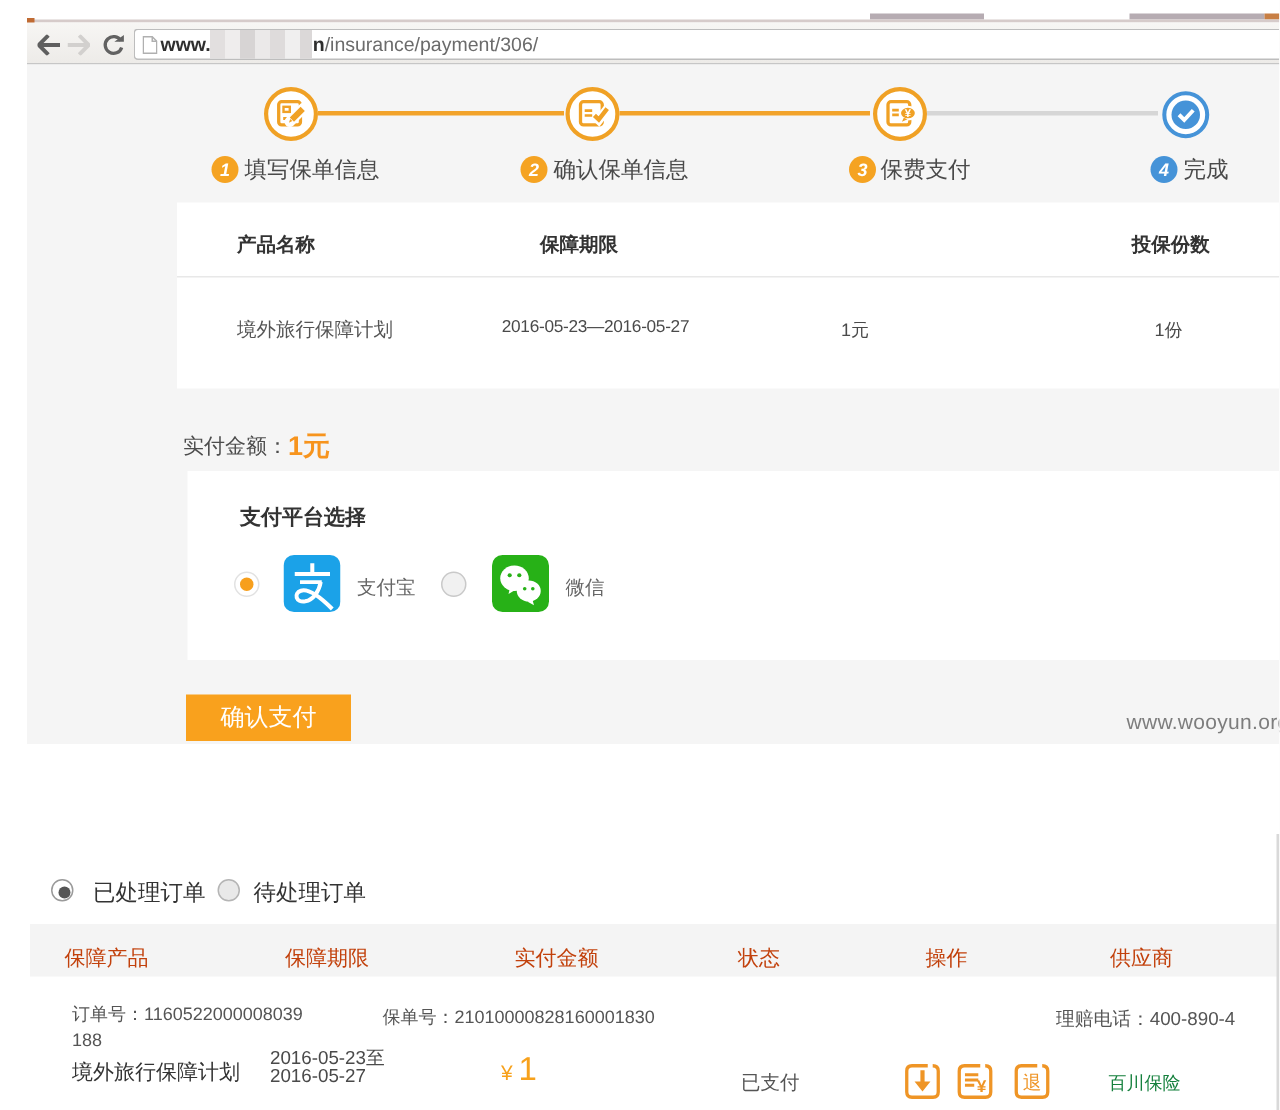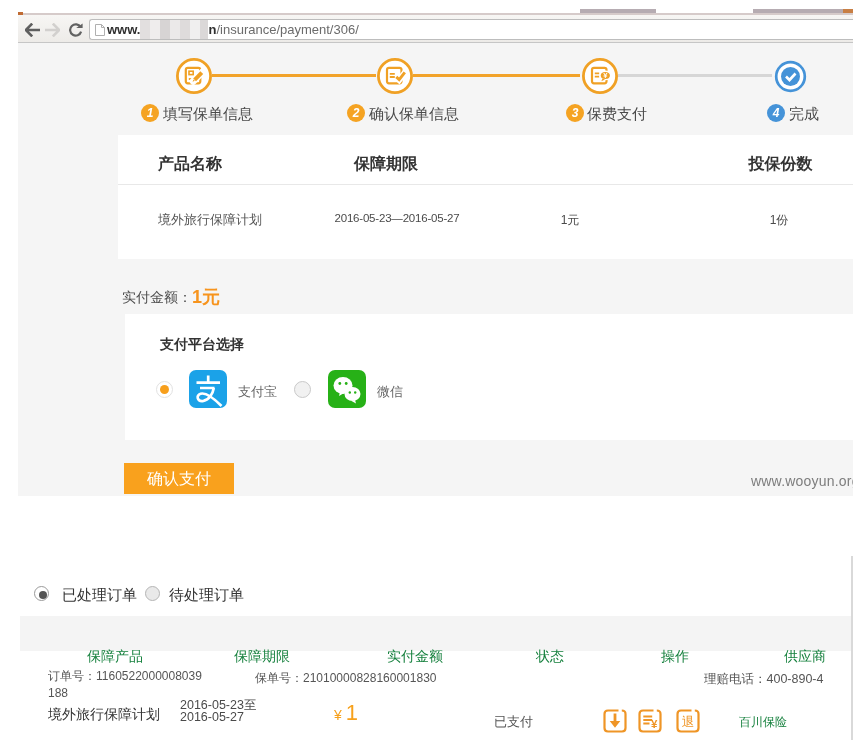--- a/index.html
+++ b/index.html
@@ -35,37 +35,37 @@
   color:#fff; font-size:12px; font-weight:bold; font-style:italic; text-align:center; line-height:18px; }
 .badge.o { background:#f5a322; }
 .badge.b { background:#4593d8; }
 .steplabel { position:absolute; top:106px; height:16px; line-height:16px; font-size:15px; color:#4a4a4a; }
 
 
 #panel1 { left:118px; top:135px; width:735px; height:124px; background:#fff; }
 #panel2 { left:125px; top:314px; width:728px; height:126px; background:#fff; }
 
 .h14 { font-size:14px; font-weight:bold; color:#333; }
-.th { font-size:16px; font-weight:bold; color:#333; }
+.th { font-size:13px; font-weight:bold; color:#333; }
 .t13 { font-size:13px; color:#555; }
 .t12 { font-size:12px; color:#4a4a4a; }
 
 #amount { left:122px; top:284px; font-size:14px; color:#4d4d4d; }
 #amount b { font-size:18px; color:#f7941d; position:relative; top:1px; }
 
 #paybtn { left:124px; top:463px; width:110px; height:31px; background:#f9a11d;
   color:#fff; font-size:16px; text-align:center; line-height:31px; }
 #wooyun { left:751px; top:473px; font-size:14px; color:#7d7d7d; letter-spacing:0.2px; }
 
 
 .radio { position:absolute; border-radius:50%; }
 
 
 #hdr2 { left:20px; top:616px; width:833px; height:35px; background:#f4f4f4; }
-.h2txt { position:absolute; top:648px; font-size:14px; color:#15803d;margin-left:44px; }
+.h2txt { position:absolute; top:630px; font-size:14px; color:#c2410c; }
 
 #sbar { left:851px; top:556px; width:2px; height:184px; background:#d9d9d9; }
 
 .ic { position:absolute; top:709px; width:24px; height:24px; }
 </style>
 </head>
 <body>
 <div id="page">
 
   <div class="abs" id="tabseg1"></div>

